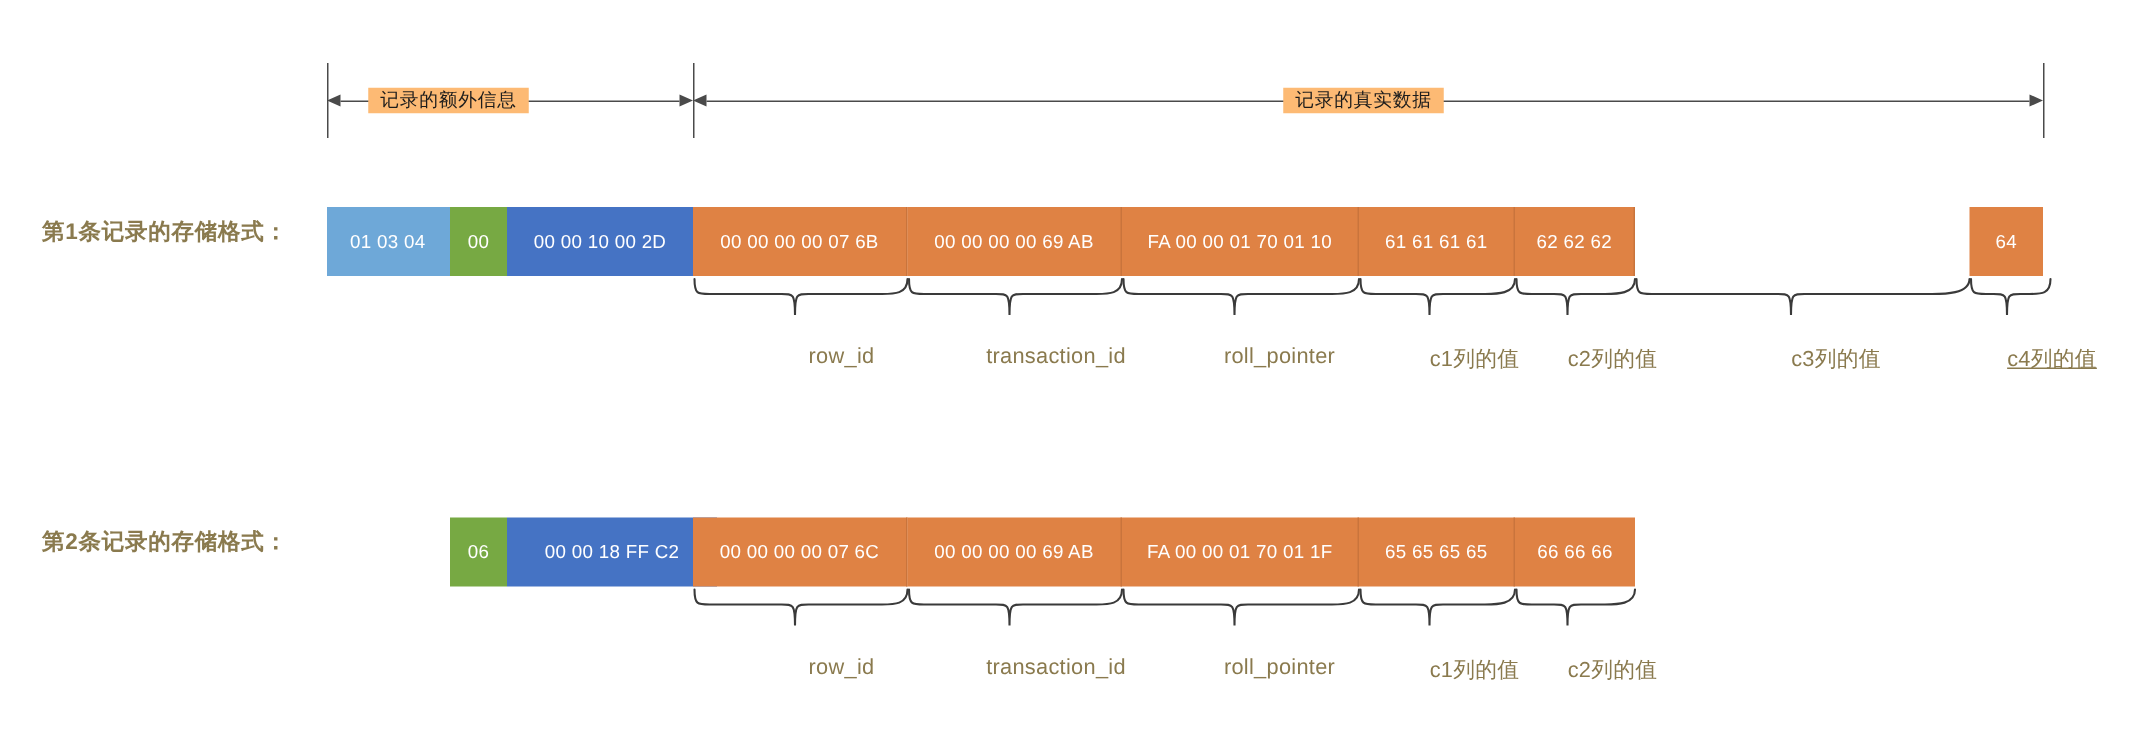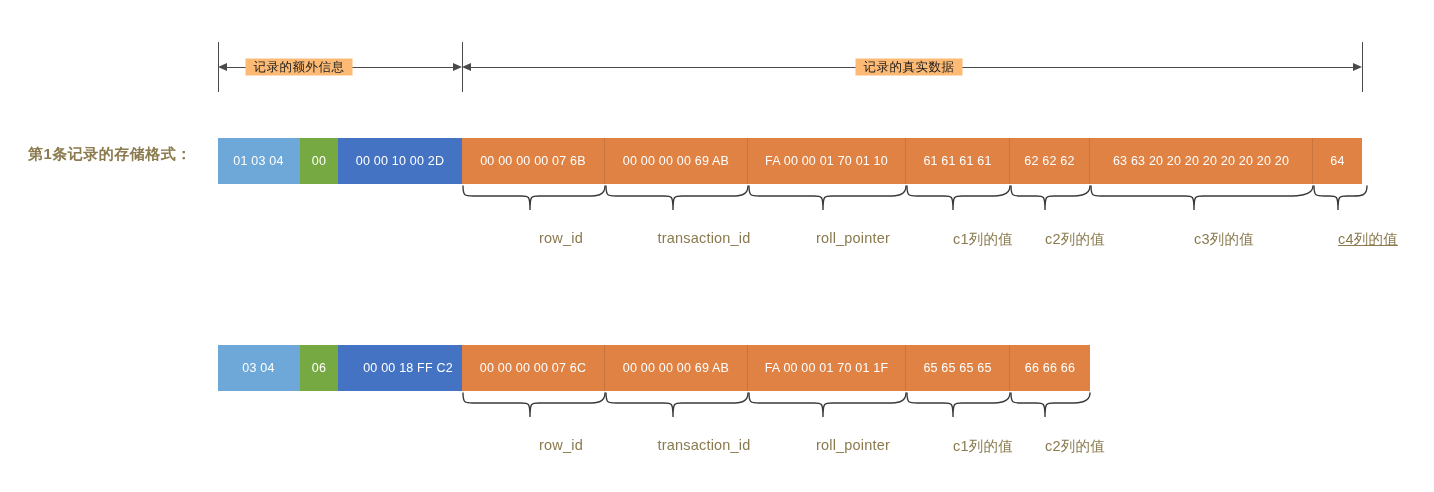--- a/index.html
+++ b/index.html
@@ -103,21 +103,20 @@
 
   <div class="cell c-lblue" style="left:218px;top:138px;width:82px;">01 03 04</div>
   <div class="cell c-green" style="left:300px;top:138px;width:38px;">00</div>
   <div class="cell c-dblue" style="left:338px;top:138px;width:124px;">00 00 10 00 2D</div>
 
   <div class="cell c-orange" style="left:462px;top:138px;width:143px;">00 00 00 00 07 6B</div>
   <div class="cell c-orange" style="left:605px;top:138px;width:143px;">00 00 00 00 69 AB</div>
   <div class="cell c-orange" style="left:748px;top:138px;width:158px;">FA 00 00 01 70 01 10</div>
   <div class="cell c-orange" style="left:906px;top:138px;width:104px;">61 61 61 61</div>
   <div class="cell c-orange" style="left:1010px;top:138px;width:80px;">62 62 62</div>
-  <div class="cell c-orange" style="left:1090px;top:138px;width:223px;">63 63 20 20 20 20 20 20 20 20</div>
   <div class="cell c-orange last" style="left:1313px;top:138px;width:49px;">64</div>
 
   <svg class="brace" style="left:455px;top:184px;" width="920" height="40" viewBox="0 0 920 40">
     <g fill="none" stroke="#3a3a3a" stroke-width="1.4" stroke-linecap="round">
 
       <path d="M8 2 C8 12, 10 12, 18 12 L66 12 C74 12, 75 12, 75 26 C75 12, 76 12, 84 12 L133 12 C141 12, 150 12, 150 2"></path>
 
       <path d="M151 2 C151 12, 153 12, 161 12 L209 12 C217 12, 218 12, 218 26 C218 12, 219 12, 227 12 L276 12 C284 12, 293 12, 293 2"></path>
 
       <path d="M294 2 C294 12, 296 12, 304 12 L359 12 C367 12, 368 12, 368 26 C368 12, 369 12, 377 12 L433 12 C441 12, 451 12, 451 2"></path>
@@ -133,22 +132,22 @@
   </svg>
 
   <div class="caption" style="left:533px;top:230px;">row_id</div>
   <div class="caption" style="left:676px;top:230px;">transaction_id</div>
   <div class="caption" style="left:825px;top:230px;">roll_pointer</div>
   <div class="caption cjk" style="left:955px;top:230px;">c1列的值</div>
   <div class="caption cjk" style="left:1047px;top:230px;">c2列的值</div>
   <div class="caption cjk" style="left:1196px;top:230px;">c3列的值</div>
   <div class="caption cjk" style="left:1340px;top:230px;text-decoration:underline;">c4列的值</div>
 
+  <div class="row-label abs" style="left:28px;top:352px;">第2条记录的存储格式：</div>
 
-  <div class="cell c-lblue" style="left:218px;top:345px;width:82px;">03 04</div>
   <div class="cell c-green" style="left:300px;top:345px;width:38px;">06</div>
   <div class="cell c-dblue" style="left:338px;top:345px;width:140px;">00 00 18 FF C2</div>
 
   <div class="cell c-orange" style="left:462px;top:345px;width:143px;">00 00 00 00 07 6C</div>
   <div class="cell c-orange" style="left:605px;top:345px;width:143px;">00 00 00 00 69 AB</div>
   <div class="cell c-orange" style="left:748px;top:345px;width:158px;">FA 00 00 01 70 01 1F</div>
   <div class="cell c-orange" style="left:906px;top:345px;width:104px;">65 65 65 65</div>
   <div class="cell c-orange last" style="left:1010px;top:345px;width:80px;">66 66 66</div>
 
   <svg class="brace" style="left:455px;top:391px;" width="920" height="40" viewBox="0 0 920 40">

